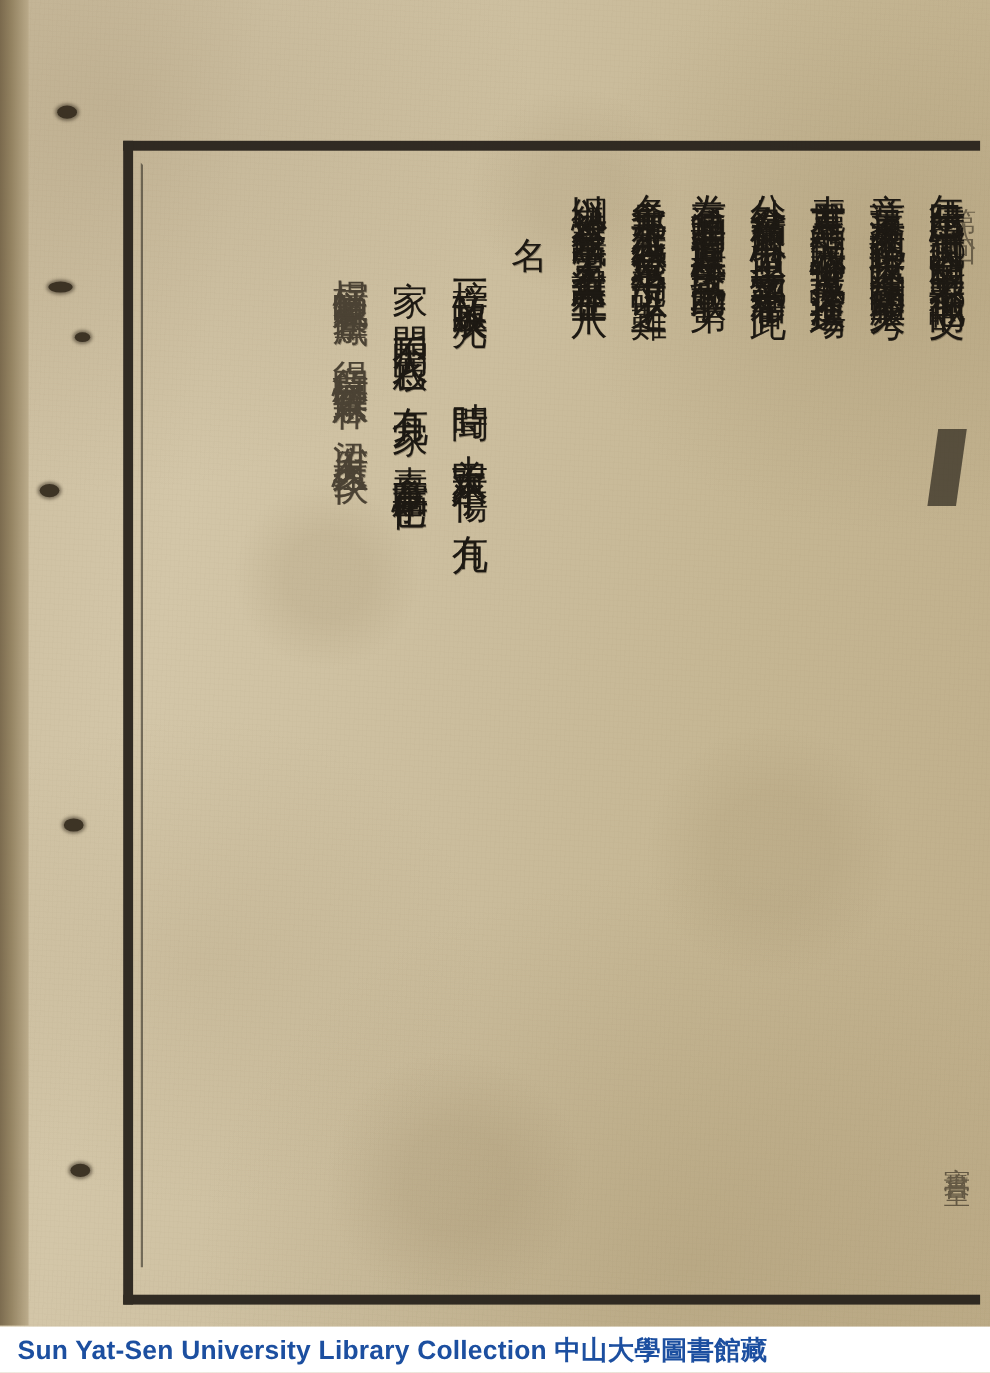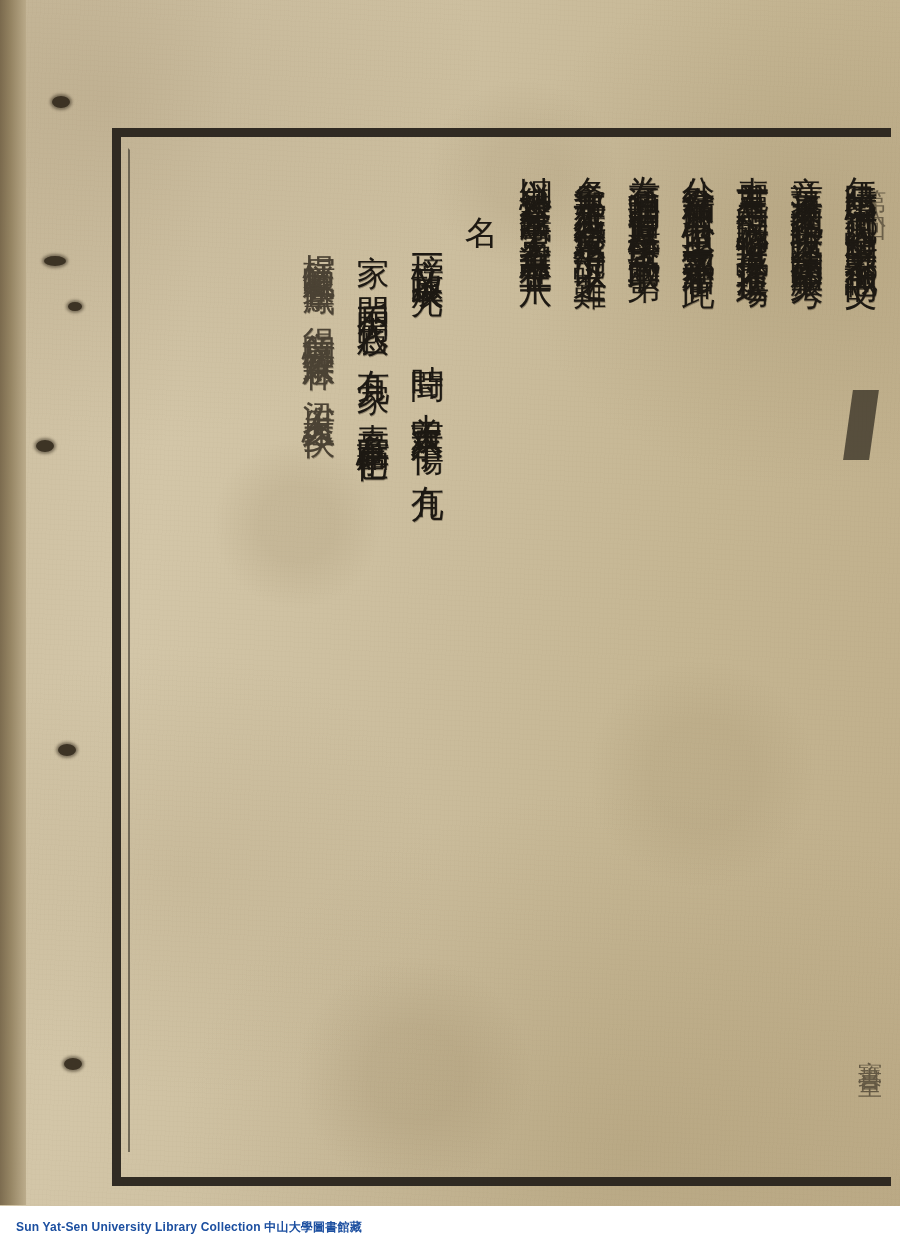--- a/index.html
+++ b/index.html
@@ -157,21 +157,21 @@
   .watermark {
     position: absolute;
     left: 0; bottom: 0;
     width: 900px; height: 42px;
     background: #ffffff;
     display: flex;
     align-items: center;
   }
   .watermark .wm-text {
     font-family: "Liberation Sans", sans-serif;
-    font-size: 12px;
+    font-size: 24px;
     font-weight: 700;
     color: #1c4fa0;
     padding-left: 16px;
     letter-spacing: 0.2px;
   }
   .watermark .wm-text .cn {
     font-family: "DejaVu Sans", sans-serif;
     font-weight: 700;
   }
 </style>

